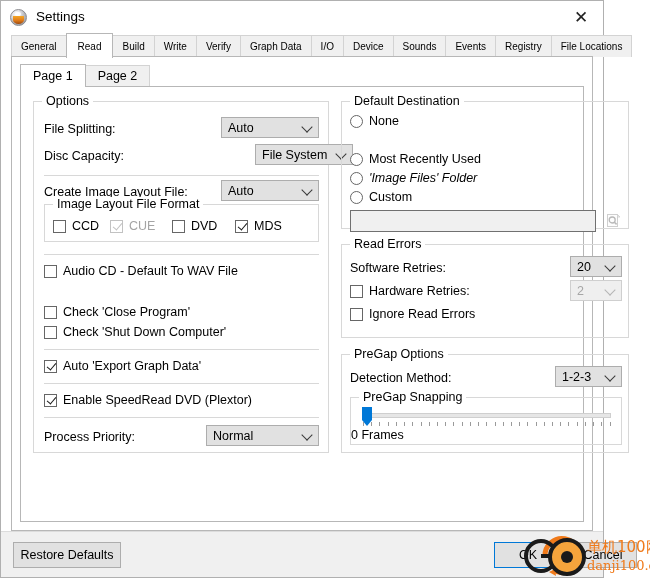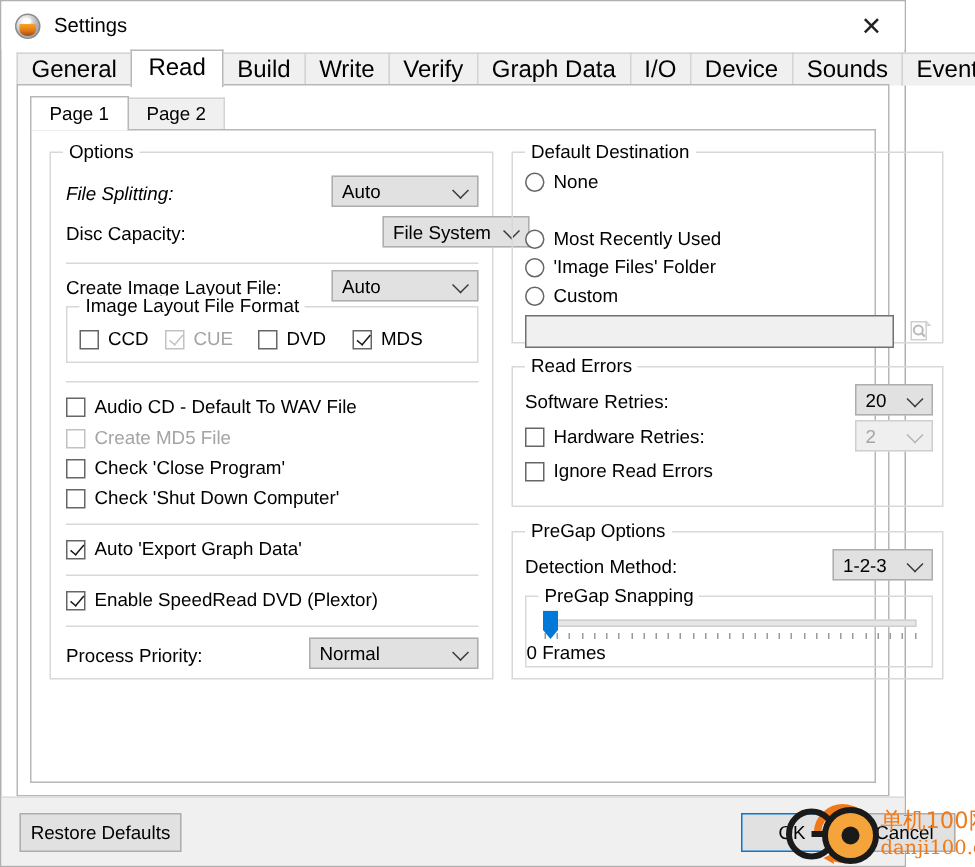--- a/index.html
+++ b/index.html
@@ -96,21 +96,21 @@
   }
   .tab {
     height: 22px;
     padding: 0 9px;
     display: flex;
     align-items: center;
     background: #f0f0f0;
     border: 1px solid #d3d3d3;
     border-bottom: none;
     margin-right: -1px;
-    font-size: 16px;
+    font-size: 10px;
     color: #000;
     box-sizing: border-box;
     position: relative;
     white-space: nowrap;
   }
   .tab.active {
     background: #ffffff;
     height: 25px;
     border-color: #b7b7b7;
     z-index: 3;
@@ -409,21 +409,21 @@
     <div class="inner-tabstrip">
       <div class="itab active">Page 1</div>
       <div class="itab">Page 2</div>
     </div>
 
     <div class="inner-page">
 
       <div class="group" style="left:12px; top:14px; width:296px; height:352px;">
         <span class="legend">Options</span>
 
-        <span class="lbl" style="left:10px; top:20px;font-style:italic;">File Splitting:</span>
+        <span class="lbl" style="left:10px; top:20px;">File Splitting:</span>
         <div class="combo" style="left:187px; top:15px; width:98px;">
           <span>Auto</span>
           <span class="chev"></span>
         </div>
 
         <span class="lbl" style="left:10px; top:47px;">Disc Capacity:</span>
         <div class="combo" style="left:187px; top:42px; width:98px;margin-left:34px;">
           <span>File System</span>
           <span class="chev"></span>
         </div>
@@ -455,24 +455,20 @@
             <span>MDS</span>
           </div>
         </div>
 
         <div class="hr" style="left:10px; top:152px; width:275px;"></div>
 
         <div class="cb" style="left:10px; top:162px;">
           <span class="box"></span>
           <span>Audio CD - Default To WAV File</span>
         </div>
-        <div class="cb dis" style="left:10px; top:183px;">
-          <span class="box"></span>
-          <span>Create MD5 File</span>
-        </div>
         <div class="cb" style="left:10px; top:203px;">
           <span class="box"></span>
           <span>Check 'Close Program'</span>
         </div>
         <div class="cb" style="left:10px; top:223px;">
           <span class="box"></span>
           <span>Check 'Shut Down Computer'</span>
         </div>
 
         <div class="hr" style="left:10px; top:247px; width:275px;"></div>
@@ -502,21 +498,21 @@
         <span class="legend">Default Destination</span>
 
         <div class="rb" style="left:8px; top:12px;">
           <span class="circ"></span>
           <span>None</span>
         </div>
         <div class="rb" style="left:8px; top:50px;align-items:center;">
           <span class="circ"></span>
           <span>Most Recently Used</span>
         </div>
-        <div class="rb" style="left:8px; top:69px;">
+        <div class="rb" style="left:8px; top:69px;font-style:italic;">
           <span class="circ"></span>
           <span>'Image Files' Folder</span>
         </div>
         <div class="rb" style="left:8px; top:88px;">
           <span class="circ"></span>
           <span>Custom</span>
         </div>
 
         <input class="textbox" style="left: 8px; top: 108px; width: 246px;" value="" placeholder="">
         <div class="browse" style="left:262px; top:109px;">

